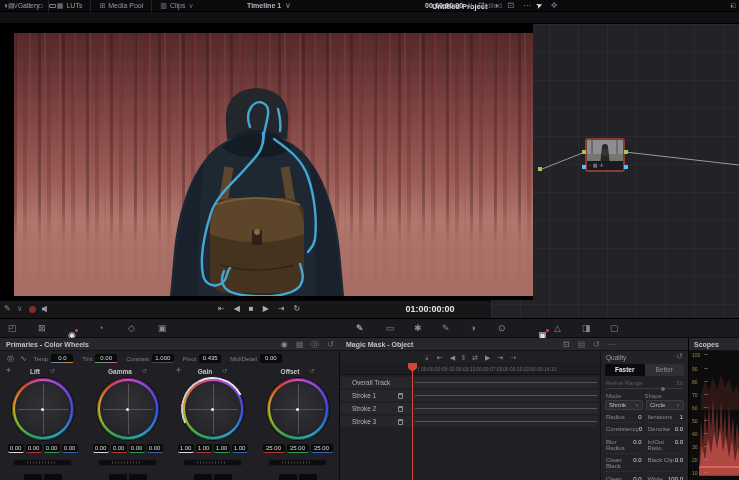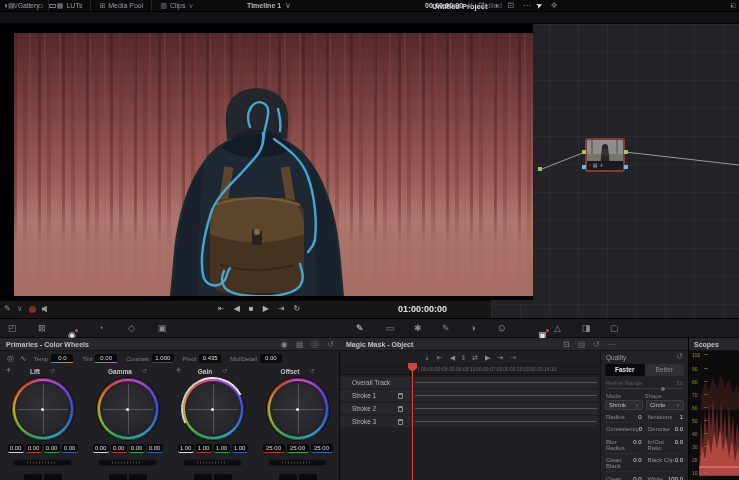--- a/index.html
+++ b/index.html
@@ -58,21 +58,21 @@
     background:linear-gradient(180deg, rgba(176,122,112,0) 0%, rgba(172,115,106,.85) 40%, rgba(168,110,102,.95) 100%); }
   #person { left:0; top:0; z-index:2; }
 
   
   #transportbar { left:0; top:300px; width:491px; height:18px; background:#17171a; border-top:1px solid #050506; z-index:2; }
   #tb-left { left:4px; top:4px; display:flex; gap:6px; align-items:center; }
   .mute-dot { width:7px; height:7px; border-radius:50%; background:#8a2a26; }
   .spk { width:7px; height:7px; background:#9a9aa0; clip-path:polygon(0 30%, 35% 30%, 75% 0, 75% 100%, 35% 70%, 0 70%); }
   #transport { left:218px; top:4px; display:flex; gap:9px; }
   #transport .ico { font-size:8px; color:#aeaeb4; }
-  #tc-bottom { left:398px; top:3px; width:64px; text-align:left; font-size:9px; font-weight:bold; color:#e2e2e6; }
+  #tc-bottom { left:398px; top:3px; width:64px; text-align:center; font-size:9px; font-weight:bold; color:#e2e2e6; }
 
   
   #toolbar3 { left:0; top:318px; width:739px; height:20px; background:#1b1b1f; border-top:1px solid #000; border-bottom:1px solid #0a0a0c; z-index:3; }
   #toolbar3 .ico { font-size:9px; }
   .tool { position:absolute; top:5px; }
   .active-tool { color:#e0e0e4; }
   .badge { position:relative; }
   .badge::after { content:''; position:absolute; right:-2px; top:-2px; width:3px; height:3px; border-radius:50%; background:#d8453c; }
 
   

